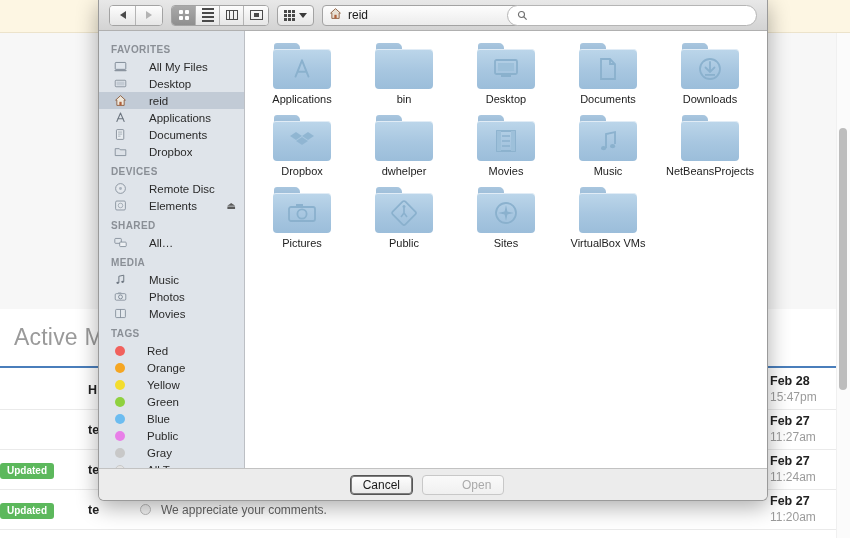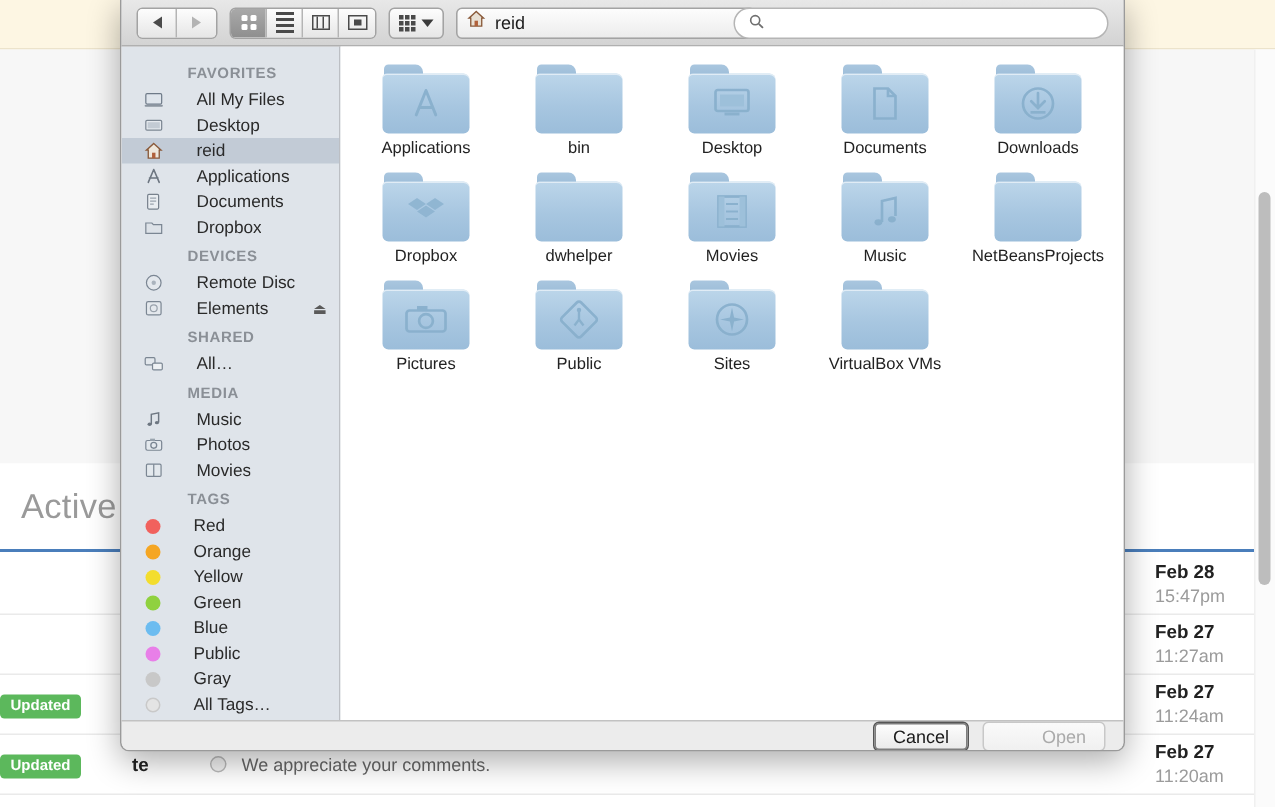--- a/index.html
+++ b/index.html
@@ -50,21 +50,21 @@
     position: absolute; right: 3px; top: 128px; width: 8px; height: 262px;
     background: #bdbdbd; border-radius: 4px;
   }
   .page-scrollbar-track {
     position: absolute; right: 0px; top: 33px; width: 14px; height: 505px;
     background: #fbfbfb; border-left: 1px solid #f0f0f0;
   }
 
   
   .dialog {
-    position: absolute; left: 80px; top: 0px; width: 670px; height: 501px;
+    position: absolute; left: 98px; top: 0px; width: 670px; height: 501px;
     background: #ececec; border: 1px solid #9a9a9a;
     border-top: none; border-radius: 0 0 6px 6px;
     box-shadow: 0 6px 22px rgba(0,0,0,.33);
     display: flex; flex-direction: column; overflow: hidden;
   }
 
   
   .dlg-toolbar {
     height: 31px; flex: none; position: relative;
     background: linear-gradient(to bottom, #e8e8e8, #d3d3d3);
@@ -133,21 +133,21 @@
 
   
   .dlg-body { flex: 1; display: flex; min-height: 0; background: #fff; }
 
   .sidebar {
     width: 146px; flex: none; background: #dfe4ea;
     border-right: 1px solid #bcbfc4; padding: 7px 0 6px 0; overflow: hidden;
   }
   .sb-header {
     font-size: 10px; font-weight: bold; color: #8a8f96; letter-spacing: .4px;
-    padding: 6px 0 3px 12px; text-transform: uppercase; margin-left: 32px;
+    padding: 6px 0 3px 12px; text-transform: uppercase;
   }
   .sb-item {
     display: flex; align-items: center; gap: 6px; height: 17px; padding: 0 8px 0 14px;
     font-size: 11.5px; color: #2a2a2a; cursor: default; position: relative;
   }
   .sb-item.sel { background: #c2cbd6; }
   .sb-ico { width: 14px; height: 14px; flex: none; display: flex; align-items: center; justify-content: center; }
   .sb-label { white-space: nowrap; overflow: hidden; margin-left: 16px; }
   .tagdot { width: 10px; height: 10px; border-radius: 50%; flex: none; margin-left: 2px; }
   .eject { margin-left: auto; font-size: 10px; color: #5a5a5a; }
@@ -176,22 +176,22 @@
   }
   .emb {
     position: absolute; left: 0; right: 0; top: 13px; height: 26px;
     display: flex; align-items: center; justify-content: center;
     color: #7ea5c4; opacity: .95;
   }
   .emb svg { display: block; }
 
   
   .dlg-footer {
-    height: 20px; flex: none; background: #ececec; border-top: 1px solid #c2c2c2;
-    display: flex; align-items: center; justify-content: flex-end; gap: 9px; padding-right: 12px;
+    height: 32px; flex: none; background: #ececec; border-top: 1px solid #c2c2c2;
+    display: flex; align-items: center; justify-content: center; gap: 9px; padding-right: 12px;
   }
   .pbtn {
     min-width: 62px; height: 20px; padding: 0 12px; font-size: 12px; color: #1a1a1a;
     border: 1px solid #a0a0a0; border-radius: 4px;
     background: linear-gradient(to bottom, #fefefe, #e9e9e9);
     display: flex; align-items: center; justify-content: center; cursor: default;
     font-family: "Liberation Sans", sans-serif;
   }
   .pbtn.focus { border-color: #555; box-shadow: 0 0 0 1px #7d7d7d inset; }
   .pbtn.disabled { color: #aaaaaa; background: linear-gradient(to bottom, #fafafa, #f0f0f0); border-color: #c8c8c8; padding-left: 39px; }

